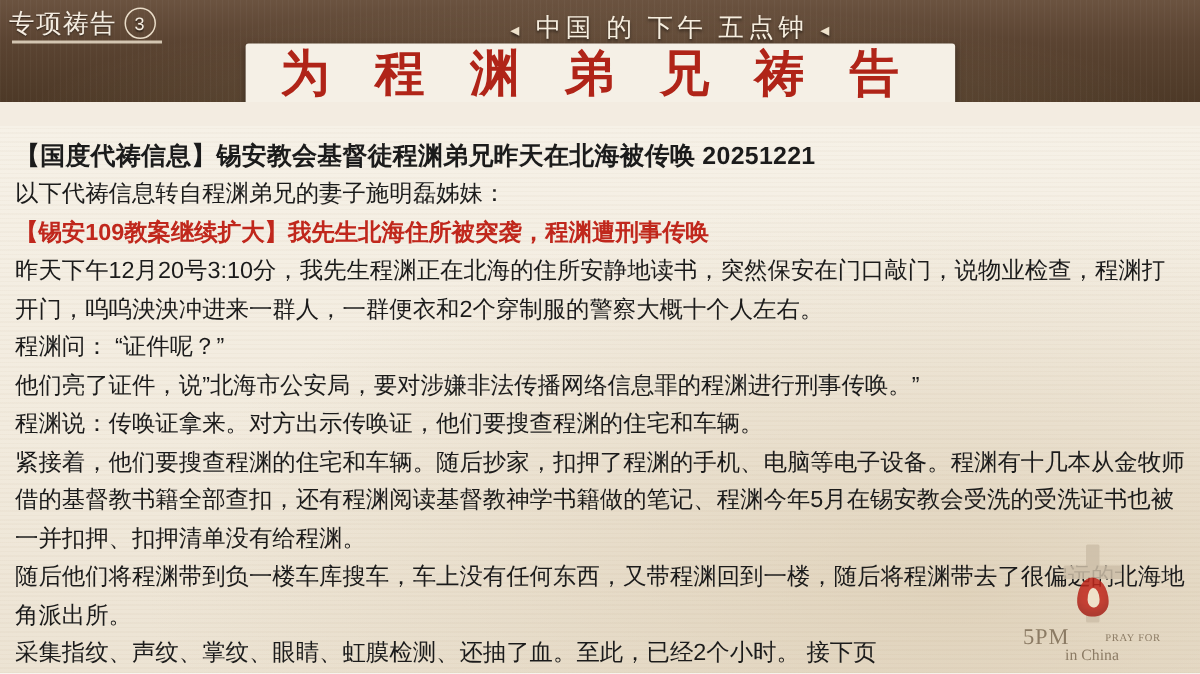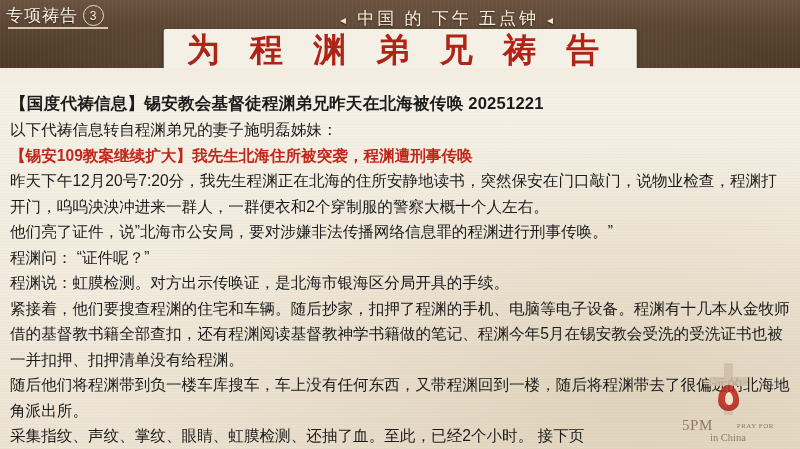--- a/index.html
+++ b/index.html
@@ -229,24 +229,24 @@
 
   <div class="body-wrap">
     <div class="paper-texture"></div>
 
     <div class="content">
       <p class="lead">【国度代祷信息】锡安教会基督徒程渊弟兄昨天在北海被传唤 20251221</p>
       <p>以下代祷信息转自程渊弟兄的妻子施明磊姊妹：</p>
       <p class="sub-red">
         <span class="hl">【锡安109教案继续扩大】我先生北海住所被突袭，程渊遭刑事传唤</span>
       </p>
-      <p>昨天下午12月20号7:20分，我先生程渊正在北海的住所安静地读书，突然保安在门口敲门，说物业检查，程渊打开门，呜呜泱泱冲进来一群人，一群便衣和2个穿制服的警察大概十个人左右。</p>
+      <p>昨天下午12月20号3:10分，我先生程渊正在北海的住所安静地读书，突然保安在门口敲门，说物业检查，程渊打开门，呜呜泱泱冲进来一群人，一群便衣和2个穿制服的警察大概十个人左右。</p>
+      <p>程渊问：  “证件呢？”</p>
       <p>他们亮了证件，说”北海市公安局，要对涉嫌非法传播网络信息罪的程渊进行刑事传唤。”</p>
-      <p>程渊问：  “证件呢？”</p>
-      <p>程渊说：虹膜检测。对方出示传唤证，是北海市银海区分局开具的手续。</p>
+      <p>程渊说：传唤证拿来。对方出示传唤证，他们要搜查程渊的住宅和车辆。</p>
       <p>紧接着，他们要搜查程渊的住宅和车辆。随后抄家，扣押了程渊的手机、电脑等电子设备。程渊有十几本从金牧师借的基督教书籍全部查扣，还有程渊阅读基督教神学书籍做的笔记、程渊今年5月在锡安教会受洗的受洗证书也被一并扣押、扣押清单没有给程渊。</p>
       <p>随后他们将程渊带到负一楼车库搜车，车上没有任何东西，又带程渊回到一楼，随后将程渊带去了很偏远的北海地角派出所。</p>
       <p>采集指纹、声纹、掌纹、眼睛、虹膜检测、还抽了血。至此，已经2个小时。   接下页</p>
     </div>
 
     <div class="watermark">
       <div class="wm-cross">
         <div class="bar-v"></div>
         <div class="bar-h"></div>
         <div class="wm-flame"></div>

